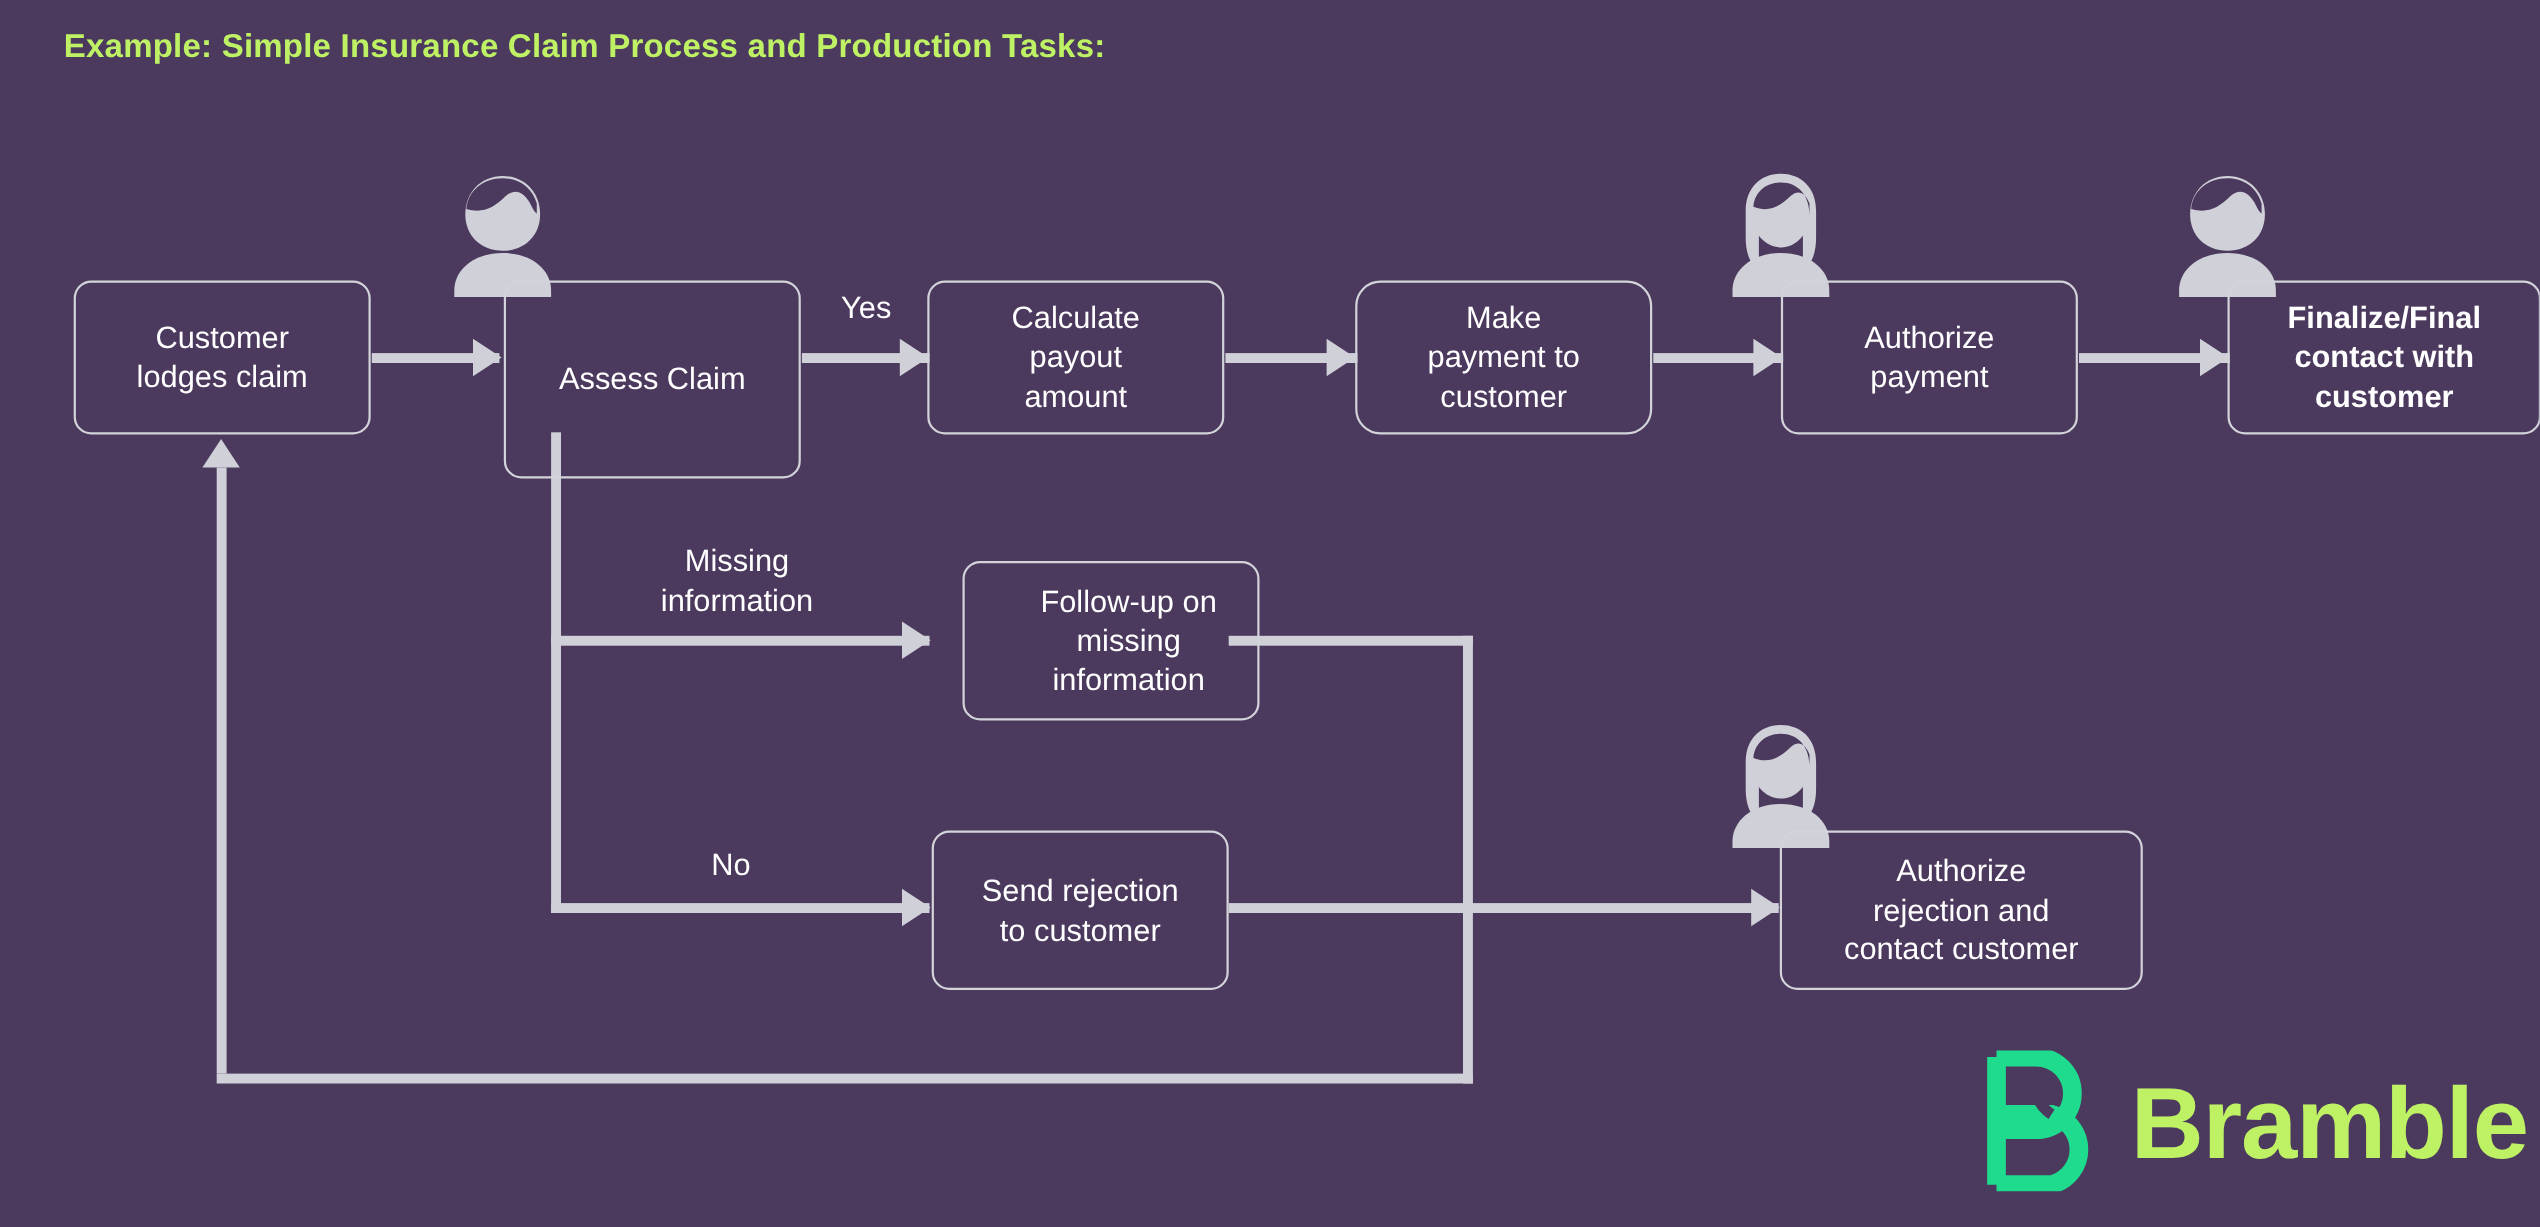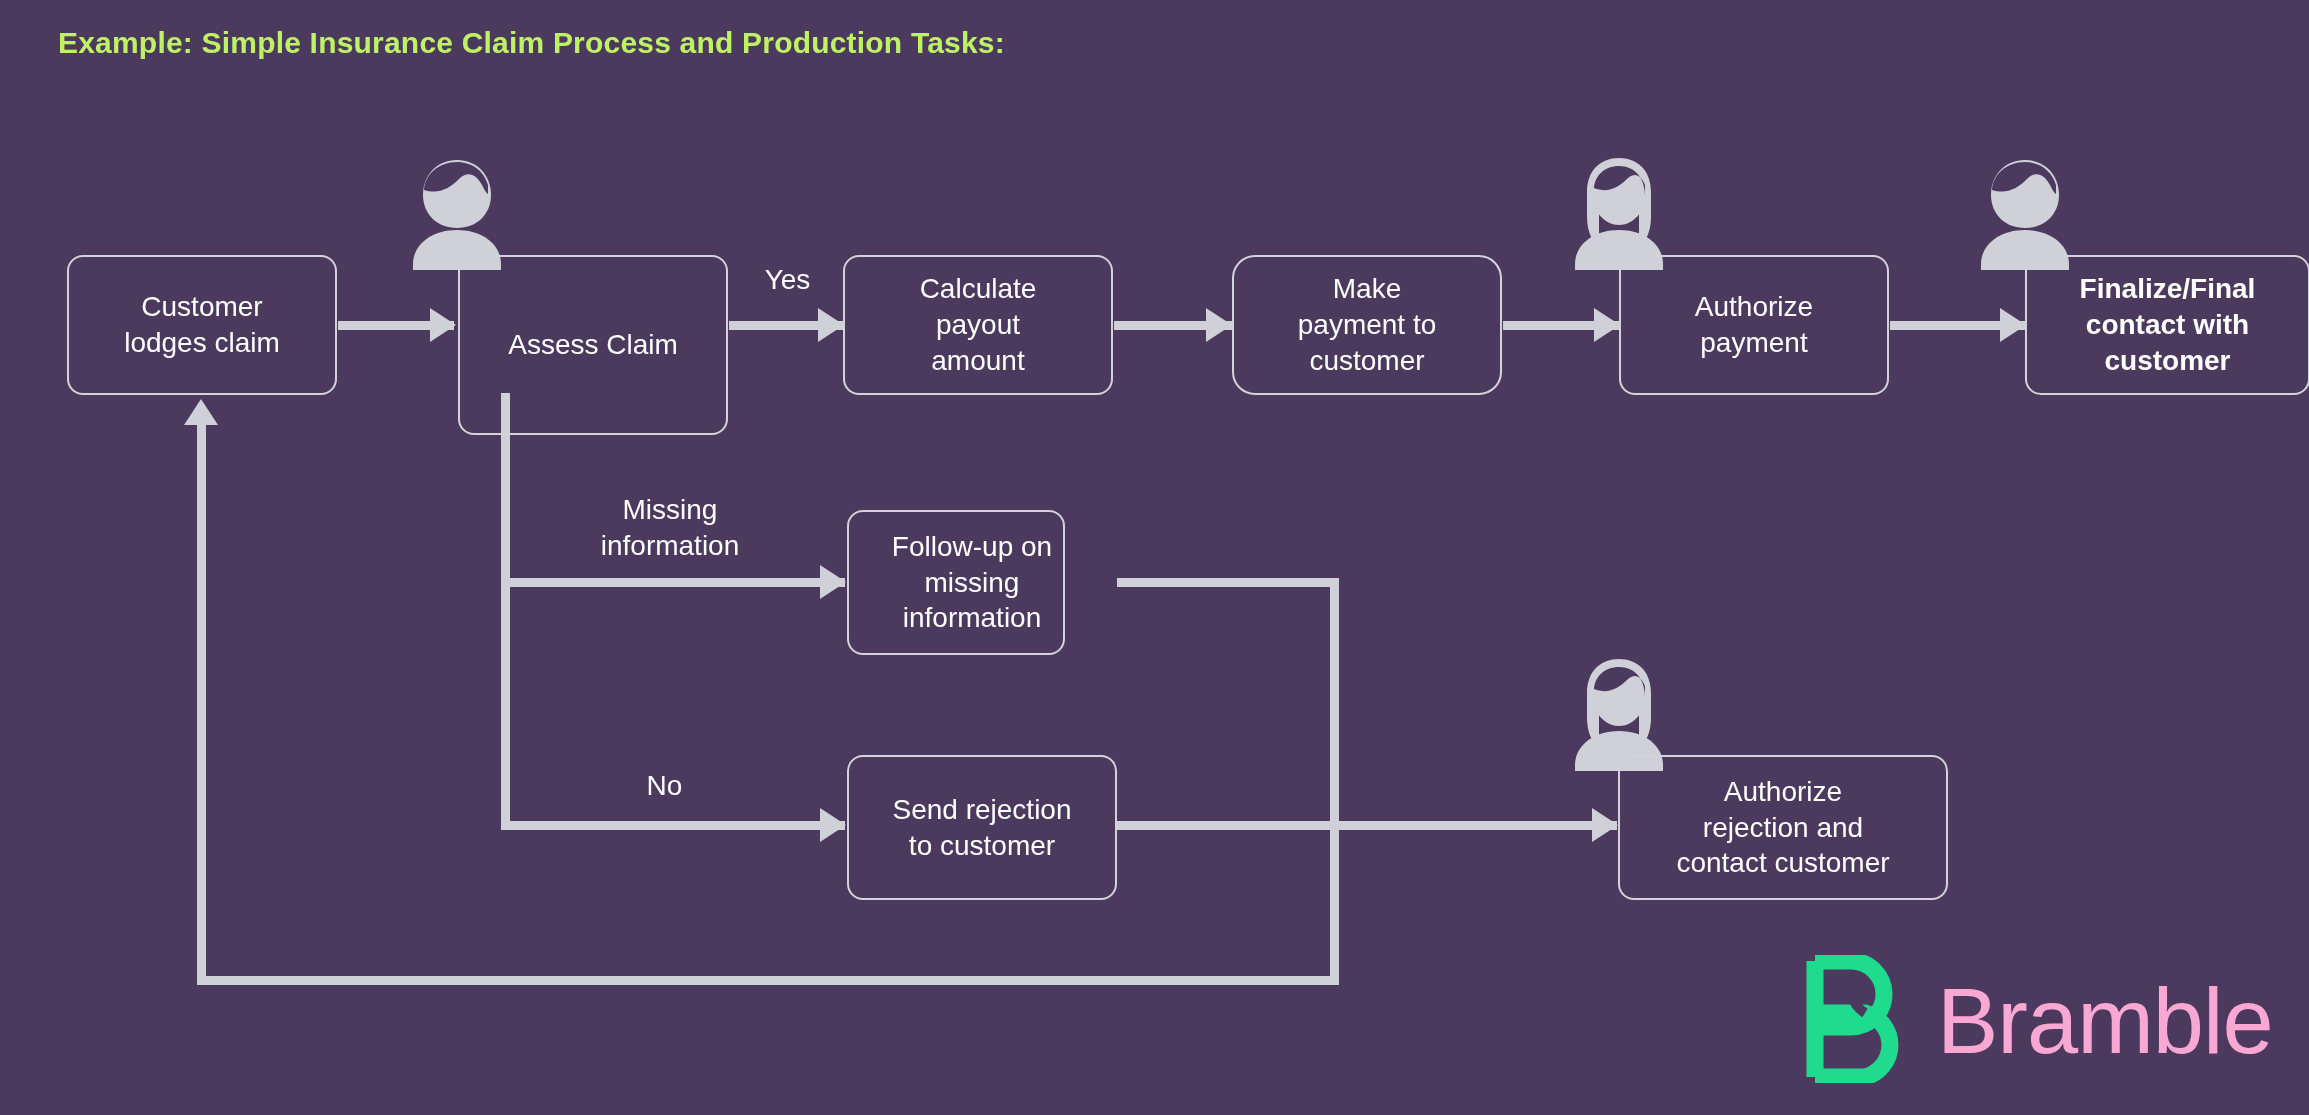--- a/index.html
+++ b/index.html
@@ -87,23 +87,23 @@
   #logo {
     position: absolute;
     left: 1805px;
     top: 955px;
     display: flex;
     align-items: center;
     gap: 26px;
   }
   #logo .mark { display: block; }
   #logo .wordmark {
-    color: #f9a8d4;
+    color: #bef264;
     font-size: 92px;
-    font-weight: normal;
+    font-weight: bold;
     letter-spacing: -1px;
     line-height: 1;
   }
 </style>
 </head>
 <body>
 
 <div id="stage">
 
   <div id="title">Example: Simple Insurance Claim Process and Production Tasks:</div>
@@ -195,21 +195,21 @@
   </div>
 
   <div class="node" style="left:1619px; top:255px; width:270px; height:140px;">
     <span class="nlabel">Authorize<br>payment</span>
   </div>
 
   <div class="node" style="left:2025px; top:255px; width:285px; height:140px;font-weight:bold;">
     <span class="nlabel">Finalize/Final<br>contact with<br>customer</span>
   </div>
 
-  <div class="node" style="left:847px; top:510px; width:218px; height:145px;padding-left:42px;">
+  <div class="node" style="left:875px; top:510px; width:270px; height:145px;padding-left:42px;">
     <span class="nlabel">Follow-up on<br>missing<br>information</span>
   </div>
 
   <div class="node" style="left:847px; top:755px; width:270px; height:145px;">
     <span class="nlabel">Send rejection<br>to customer</span>
   </div>
 
   <div class="node" style="left:1618px; top:755px; width:330px; height:145px;">
     <span class="nlabel">Authorize<br>rejection and<br>contact customer</span>
   </div>

